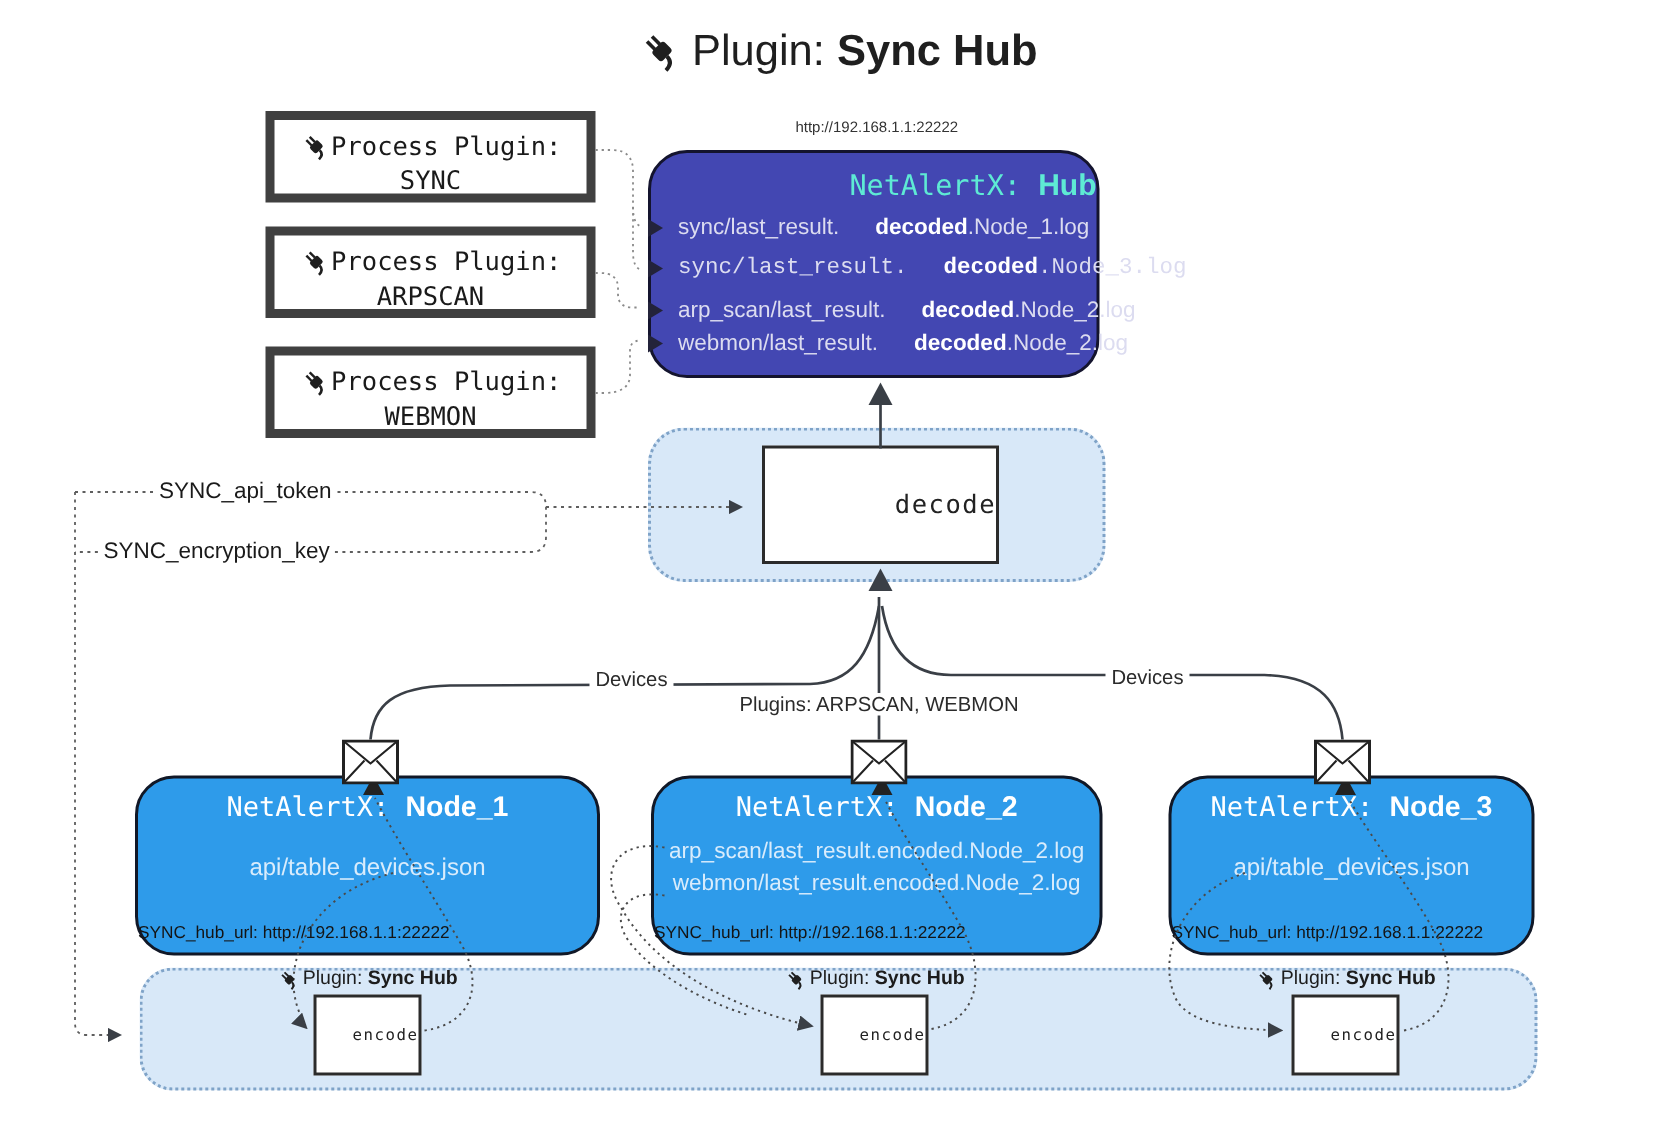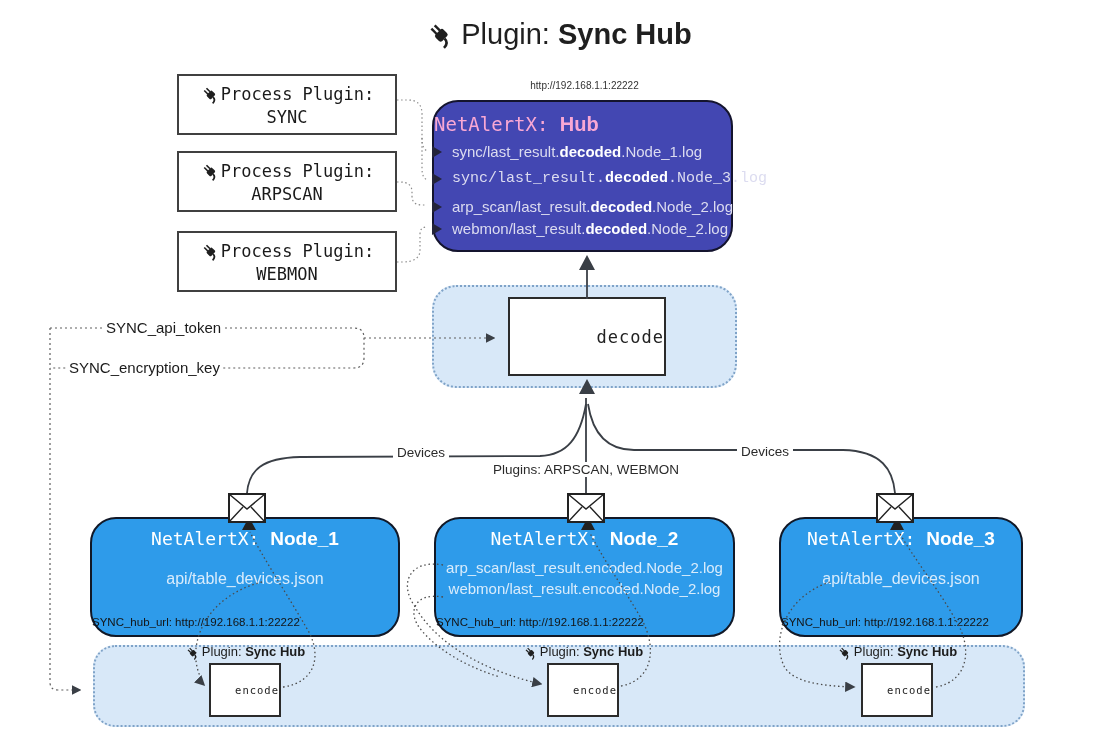--- a/index.html
+++ b/index.html
@@ -21,29 +21,29 @@
 
   
   .title{position:absolute; top:18px; left:0; width:1117px; text-align:center; font-size:29px; color:#1f1f1f; z-index:4;}
   .title .plug{vertical-align:-5px; margin-right:6px;}
   .title b{font-weight:bold;}
 
   
   .hub-url{position:absolute; top:80px; left:432px; width:305px; text-align:center; font-size:10px; color:#333; z-index:4;}
   .hub{position:absolute; left:432px; top:100px; width:301px; height:152px; background:var(--hub-bg);
        border:2px solid #14142e; border-radius:26px; z-index:2; color:#fff;}
-  .hub-title{position:absolute; top:11px; width:100%; text-align:left; font-size:19px; color:#f9a8d4;}
+  .hub-title{position:absolute; top:11px; width:100%; text-align:right; font-size:19px; color:#5eead4;}
   .hub-title b{font-family:"Liberation Sans", sans-serif; font-size:20px;}
   .hub-line{position:absolute; left:6px; width:295px; font-size:15px; color:var(--text-light); padding-left:12px; white-space:nowrap;}
-  .hub-line b{color:#fff;}
+  .hub-line b{color:#fff;margin-left:24px;}
   .tri{position:absolute; left:-8px; top:3px; width:0; height:0;
        border-left:10px solid #23233a; border-top:6px solid transparent; border-bottom:6px solid transparent;}
 
   
-  .pbox{position:absolute; left:177px; width:220px; height:61px; background:#fff; border:2px solid #404040;
+  .pbox{position:absolute; left:177px; width:220px; height:61px; background:#fff; border:6px solid #404040;
         z-index:2; text-align:center; font-size:17px; color:#1a1a1a; padding-top:7px; line-height:23px;}
   .pbox .plug{vertical-align:-4px; margin-right:1px;}
 
   
   .lcontainer{position:absolute; background:var(--container-bg); border:2px dotted var(--container-border); z-index:1;}
   .dec-wrap{left:432px; top:285px; width:305px; height:103px; border-radius:24px;}
   .enc-wrap{left:93px; top:645px; width:932px; height:82px; border-radius:22px;}
 
   
   .wbox{position:absolute; background:#fff; border:2px solid #2b2b2b; z-index:2; display:flex; align-items:center; justify-content:flex-end; color:#222;}

